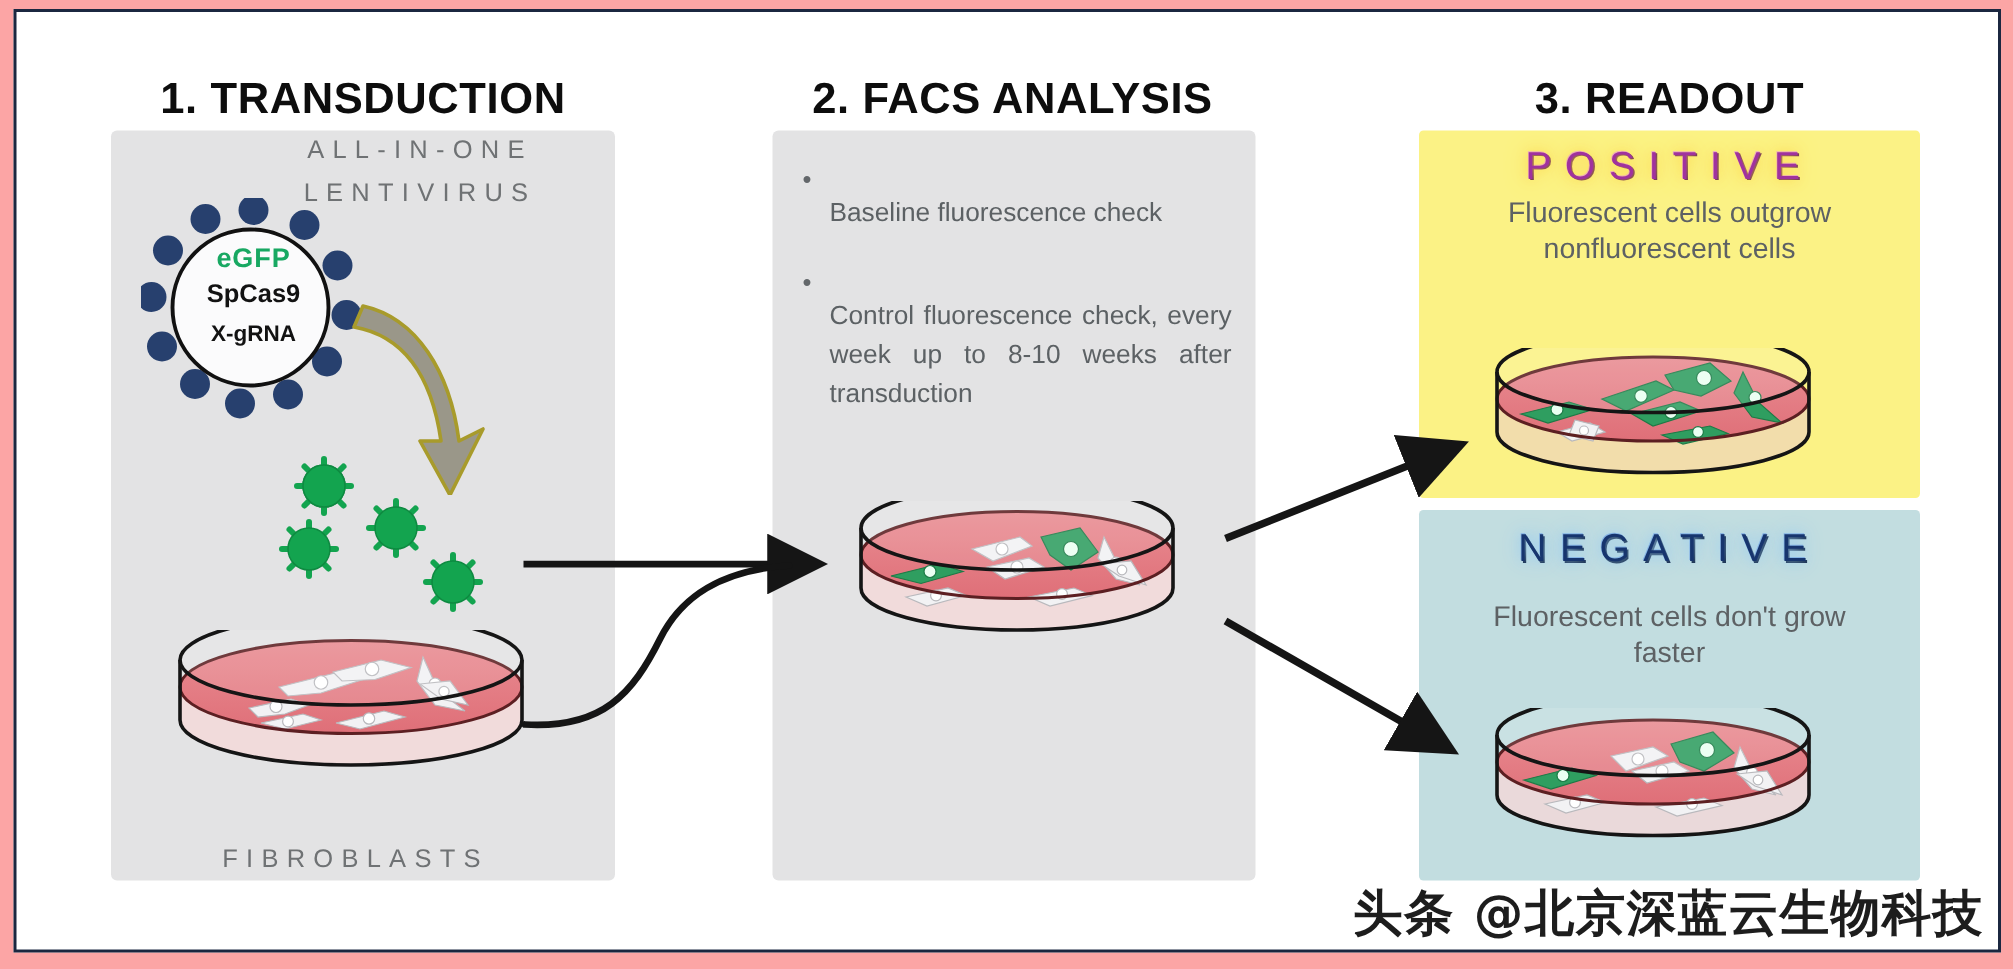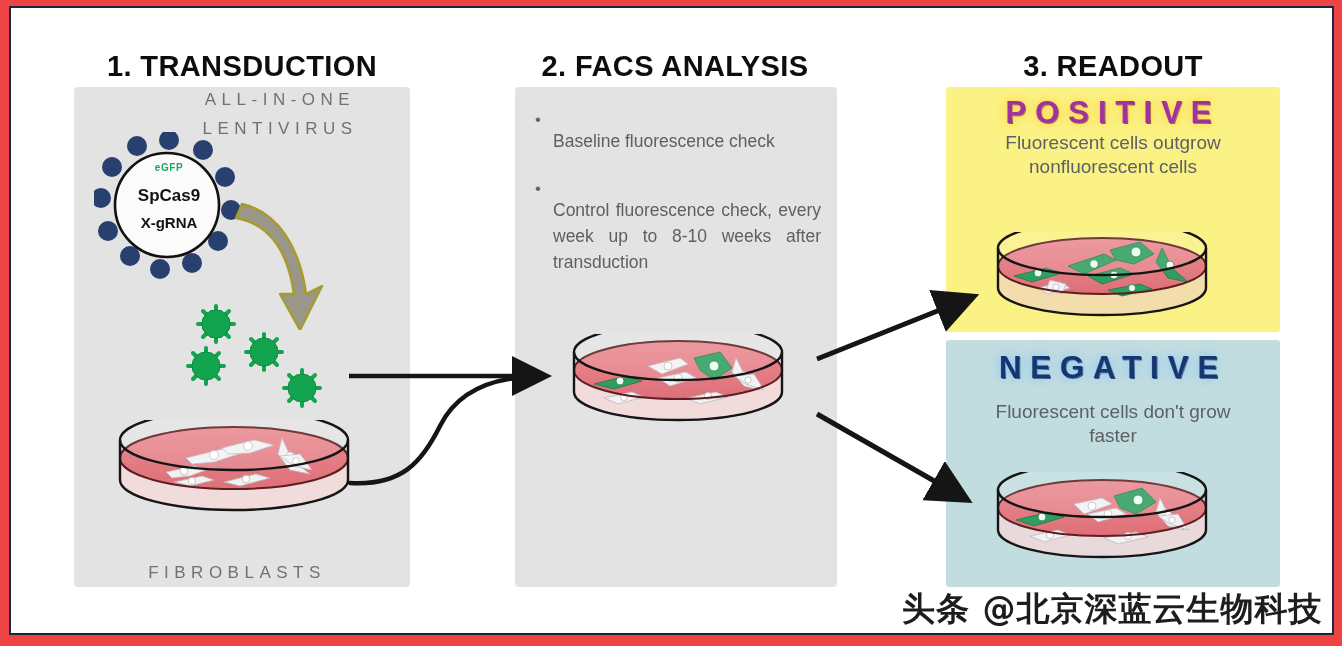--- a/index.html
+++ b/index.html
@@ -5,21 +5,21 @@
   * { box-sizing: border-box; margin: 0; padding: 0; }
   html, body {
     width: 1342px; height: 646px;
     background: #dce5ef;
     font-family: "Liberation Sans", sans-serif;
     overflow: hidden;
   }
   #root {
     position: relative;
     width: 1342px; height: 646px;
-    background: #ef4444;
+    background: #fca5a5;
   }
   
   #card {
     position: absolute;
     left: 9px; top: 6px;
     width: 1325px; height: 629px;
     background: #ffffff;
     border: 2px solid #1b2740;
     overflow: hidden;
   }
@@ -80,21 +80,21 @@
   #lenti-2 { left: 148px; top: 117px; width: 260px; }
   #fibro-1 { left: 84px; top: 533px; width: 300px; }
   #fibro-2 { left: 70px; top: 561px; width: 330px; }
 
   
   #virus-schematic { position: absolute; left: 92px; top: 130px; width: 150px; height: 150px; }
   .virion-label {
     position: absolute; width: 100%; text-align: center;
     font-weight: bold; white-space: nowrap;
   }
-  #lab-egfp   { top: 30px;  font-size: 10px; color: #18a862; letter-spacing: 0.6px; }
+  #lab-egfp   { top: 30px;  font-size: 18px; color: #18a862; letter-spacing: 0.6px; }
   #lab-cas9   { top: 54px;  font-size: 17px; color: #121212; }
   #lab-grna   { top: 82px;  font-size: 15px; color: #121212; }
 
   
   #bullets {
     position: absolute;
     left: 533px; top: 105px; width: 300px;
   }
   .bullet-row {
     display: flex;
@@ -114,22 +114,22 @@
     text-align: justify;
     width: 268px;
     margin-top: 21px;
   }
 
   
   .readout-head {
     position: absolute;
     width: 334px;
     text-align: center;
-    font-weight: bold;
-    font-size: 31px;
+    font-weight: normal;
+    font-size: 26px;
     letter-spacing: 9px;
     white-space: nowrap;
   }
   #head-pos {
     left: 944px; top: 93px;
     color: #a0329e;
     text-shadow:
       0 0 7px #ffdc55, 0 0 14px #ffd23d,
       1px 1px 0 #5d1a5c, -0.5px -0.5px 0 #e79de5;
   }

